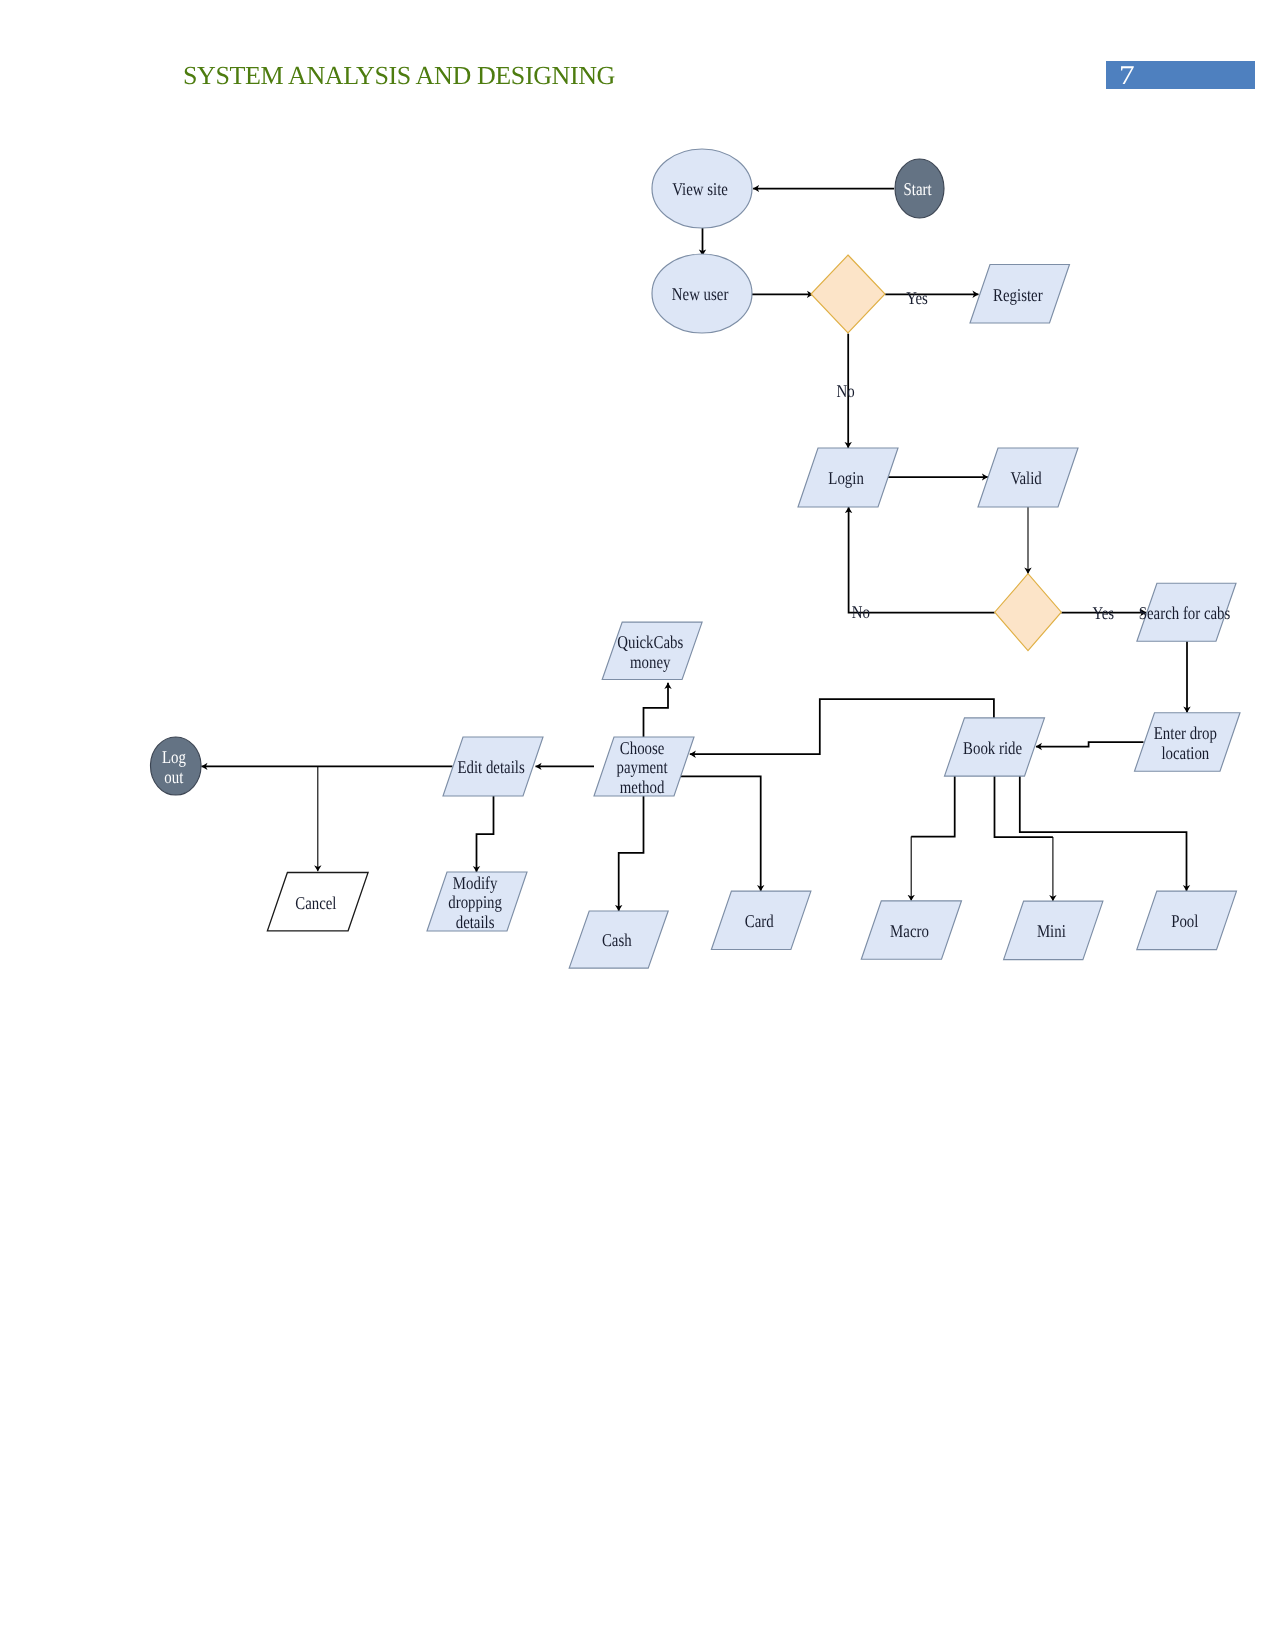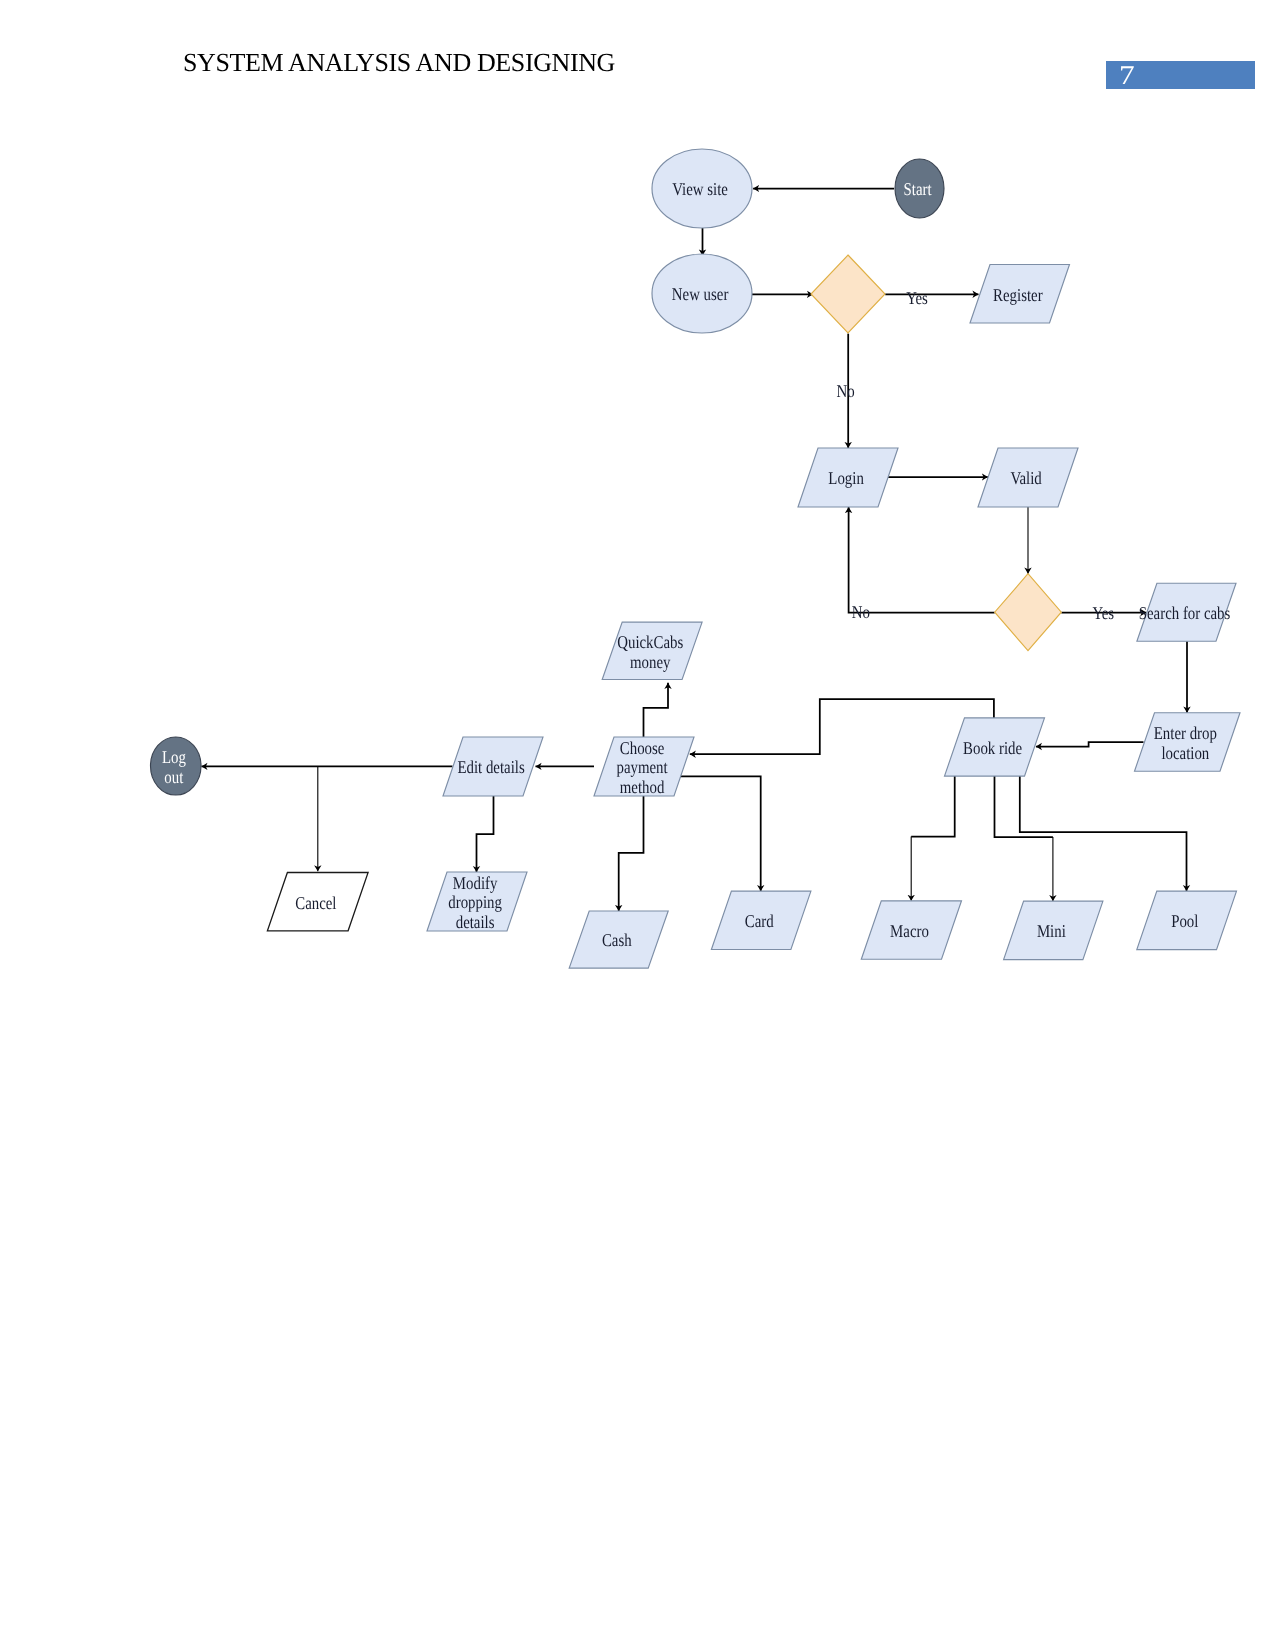--- a/index.html
+++ b/index.html
@@ -1,18 +1,18 @@
 <!DOCTYPE html>
 <html><head>
 <meta charset="utf-8">
 <style>
   html,body{margin:0;padding:0;background:#ffffff;}
   body{width:1275px;height:1651px;font-family:"Liberation Serif",serif;-webkit-font-smoothing:antialiased;text-rendering:geometricPrecision;}
   .page{position:relative;width:1275px;height:1651px;overflow:hidden;background:#ffffff;}
-  .hdr-title{position:absolute;left:183px;top:48px;font-size:26px;line-height:30px;color:#000000;letter-spacing:-0.38px;white-space:nowrap;}
+  .hdr-title{position:absolute;left:183px;top:61px;font-size:26px;line-height:30px;color:#4d7c0f;letter-spacing:-0.38px;white-space:nowrap;}
   .pagenum-box{position:absolute;left:1106px;top:61px;width:149px;height:27.6px;background:#4e80bf;}
   .pagenum{position:absolute;left:1118.5px;top:61px;height:27.6px;line-height:28px;font-size:27px;color:#ffffff;transform:scaleX(1.16);transform-origin:left center;}
   svg.flow{position:absolute;left:0;top:0;width:1275px;height:1651px;overflow:visible;}
   .nlabel{font-family:"Liberation Serif",serif;font-size:18px;fill:#171c2e;}
   .nlabel.w{fill:#ffffff;}
   .elabel{font-family:"Liberation Serif",serif;font-size:18px;fill:#171c2e;}
 </style>
 </head>
 <body>
 

